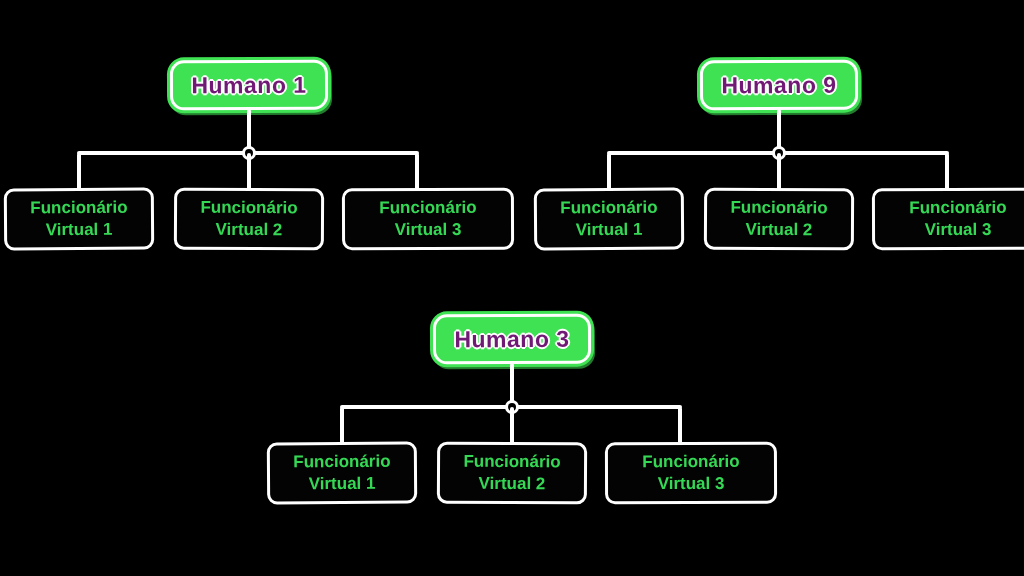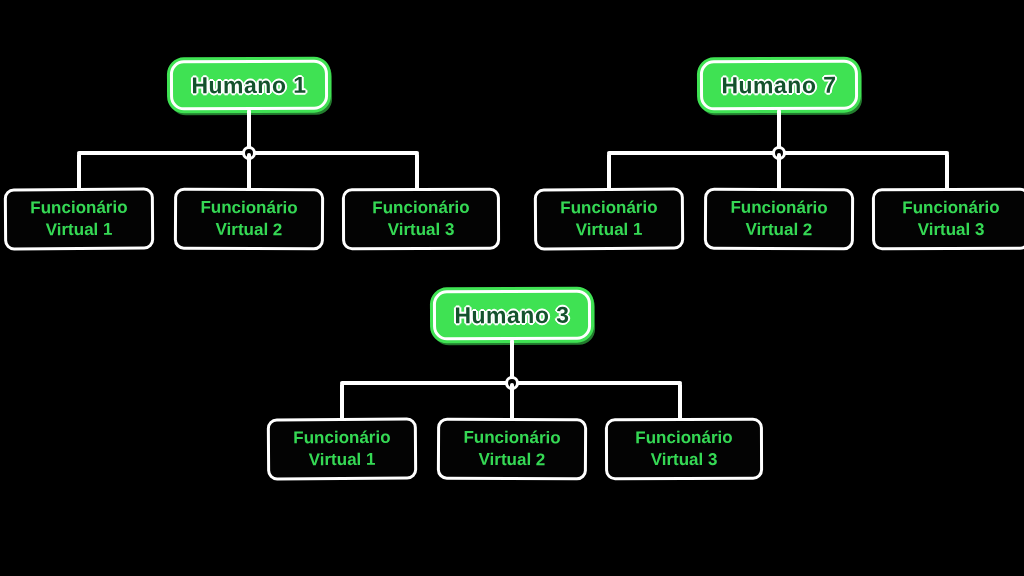--- a/index.html
+++ b/index.html
@@ -17,21 +17,21 @@
     height: 576px;
     background: #000000;
   }
   .tree {
     position: absolute;
     width: 490px;
     height: 200px;
   }
   .tree-1 { left: 4px;   top: 60px; }
   .tree-2 { left: 534px; top: 60px; }
-  .tree-3 { left: 267px; top: 290px; }
+  .tree-3 { left: 267px; top: 314px; }
 
   
   .root-box {
     position: absolute;
     left: 166px;
     top: 0;
     width: 158px;
     height: 50px;
     box-sizing: border-box;
     background: #3fe253;
@@ -40,21 +40,21 @@
     box-shadow: 0 0 0 3px #3fe253, 2px 3px 0 2px rgba(63,226,83,0.55);
     display: flex;
     align-items: center;
     justify-content: center;
     transform: rotate(-0.3deg);
   }
   .root-label {
     font-size: 23px;
     font-weight: bold;
     letter-spacing: 0.5px;
-    color: #14532d;
+    color: #701a75;
     text-shadow:
       -2px 0 #ffffff, 2px 0 #ffffff, 0 -2px #ffffff, 0 2px #ffffff,
       -1px -1px #ffffff, 1px 1px #ffffff, -1px 1px #ffffff, 1px -1px #ffffff;
     white-space: nowrap;
   }
 
   
   .stem {
     position: absolute;
     left: 243px;
@@ -104,21 +104,21 @@
     border: 3px solid #ffffff;
     border-radius: 10px;
     background: rgba(10, 10, 10, 0.25);
     display: flex;
     align-items: center;
     justify-content: center;
     text-align: center;
   }
   .child-box.p1 { left: 0;     width: 150px; transform: rotate(-0.4deg); }
   .child-box.p2 { left: 170px; width: 150px; transform: rotate(0.3deg); justify-content: center; }
-  .child-box.p3 { left: 338px; width: 158px; transform: rotate(-0.2deg); }
+  .child-box.p3 { left: 338px; width: 172px; transform: rotate(-0.2deg); }
   .child-label {
     font-size: 17px;
     font-weight: bold;
     line-height: 1.3;
     color: #35d854;
     padding: 0 6px;
   }
 </style>
 </head>
 <body>
@@ -141,21 +141,21 @@
     <div class="child-box p2">
       <span class="child-label">Funcionário Virtual 2</span>
     </div>
     <div class="child-box p3">
       <span class="child-label">Funcionário Virtual 3</span>
     </div>
   </div>
 
   <div class="tree tree-2">
     <div class="root-box">
-      <span class="root-label">Humano 7</span>
+      <span class="root-label">Humano 9</span>
     </div>
     <div class="stem"></div>
     <div class="hline"></div>
     <div class="junction"></div>
     <div class="cstem p1"></div>
     <div class="cstem p2"></div>
     <div class="cstem p3"></div>
     <div class="child-box p1">
       <span class="child-label">Funcionário Virtual 1</span>
     </div>

